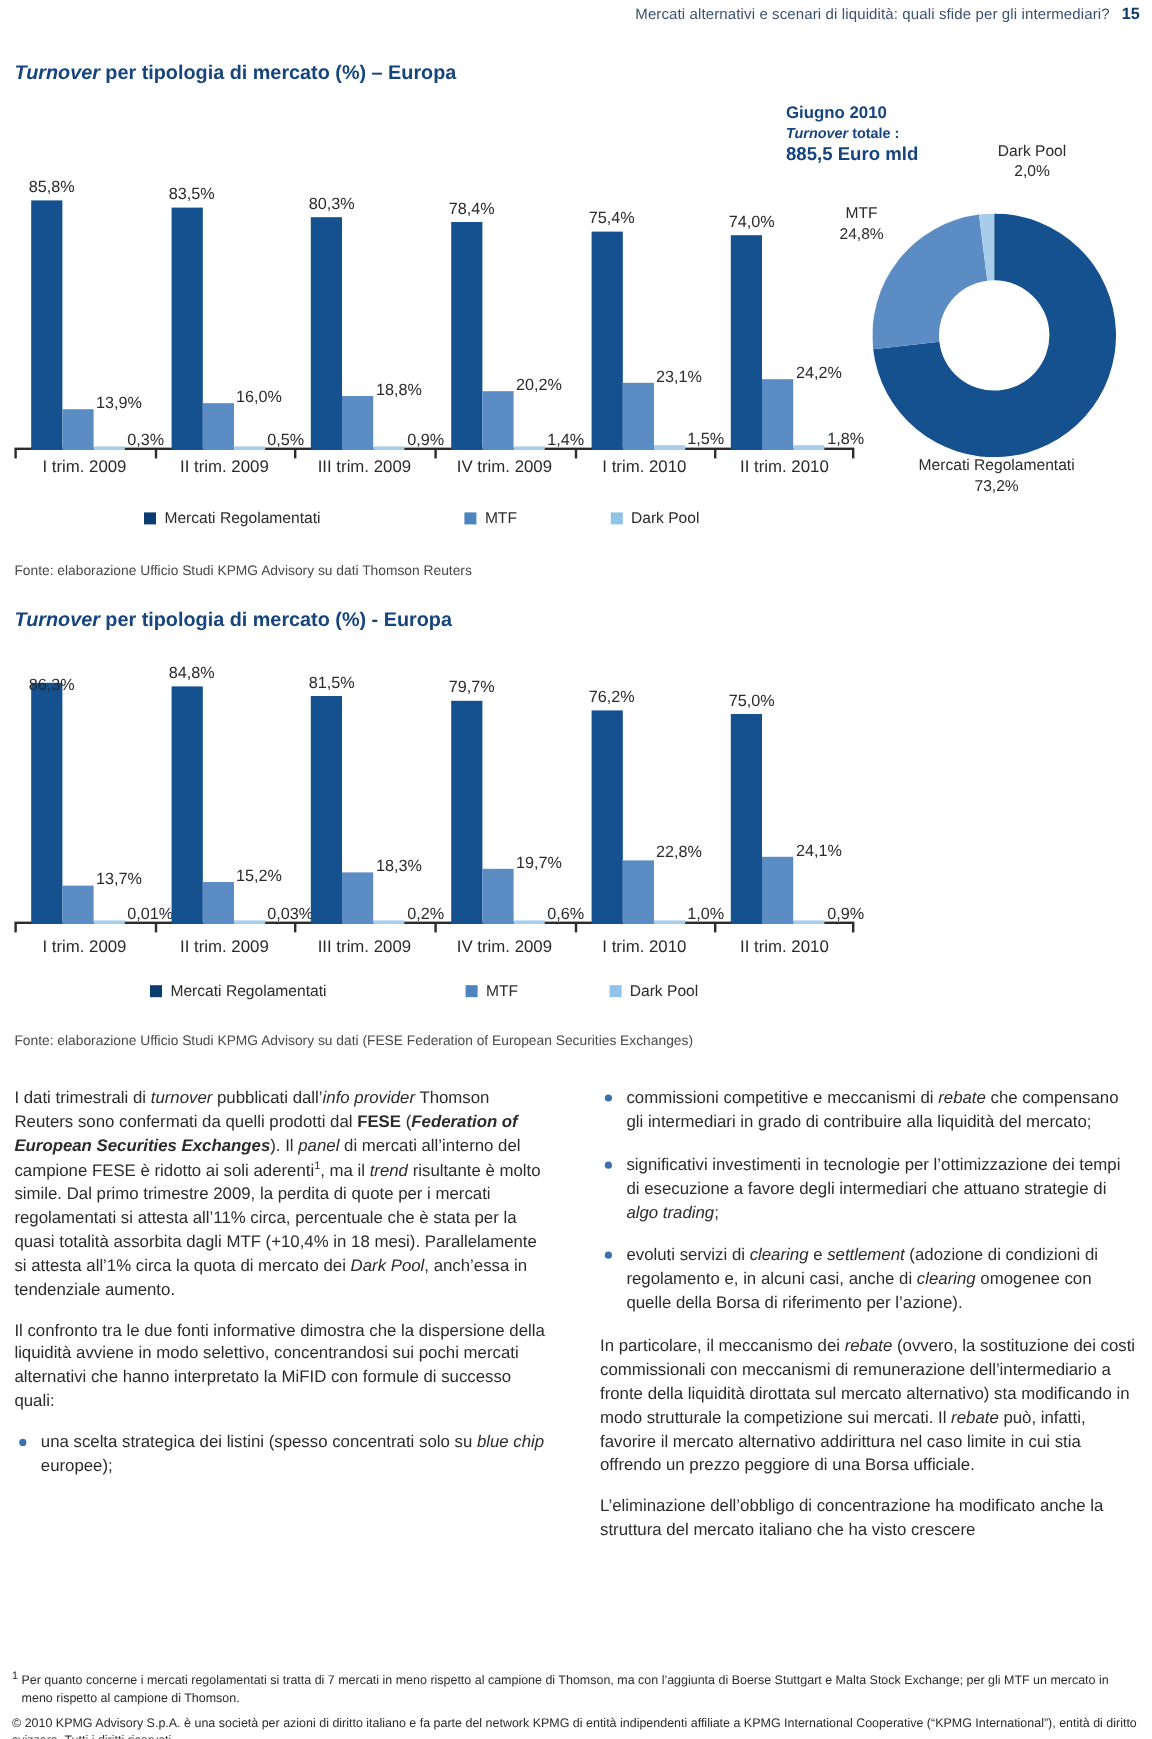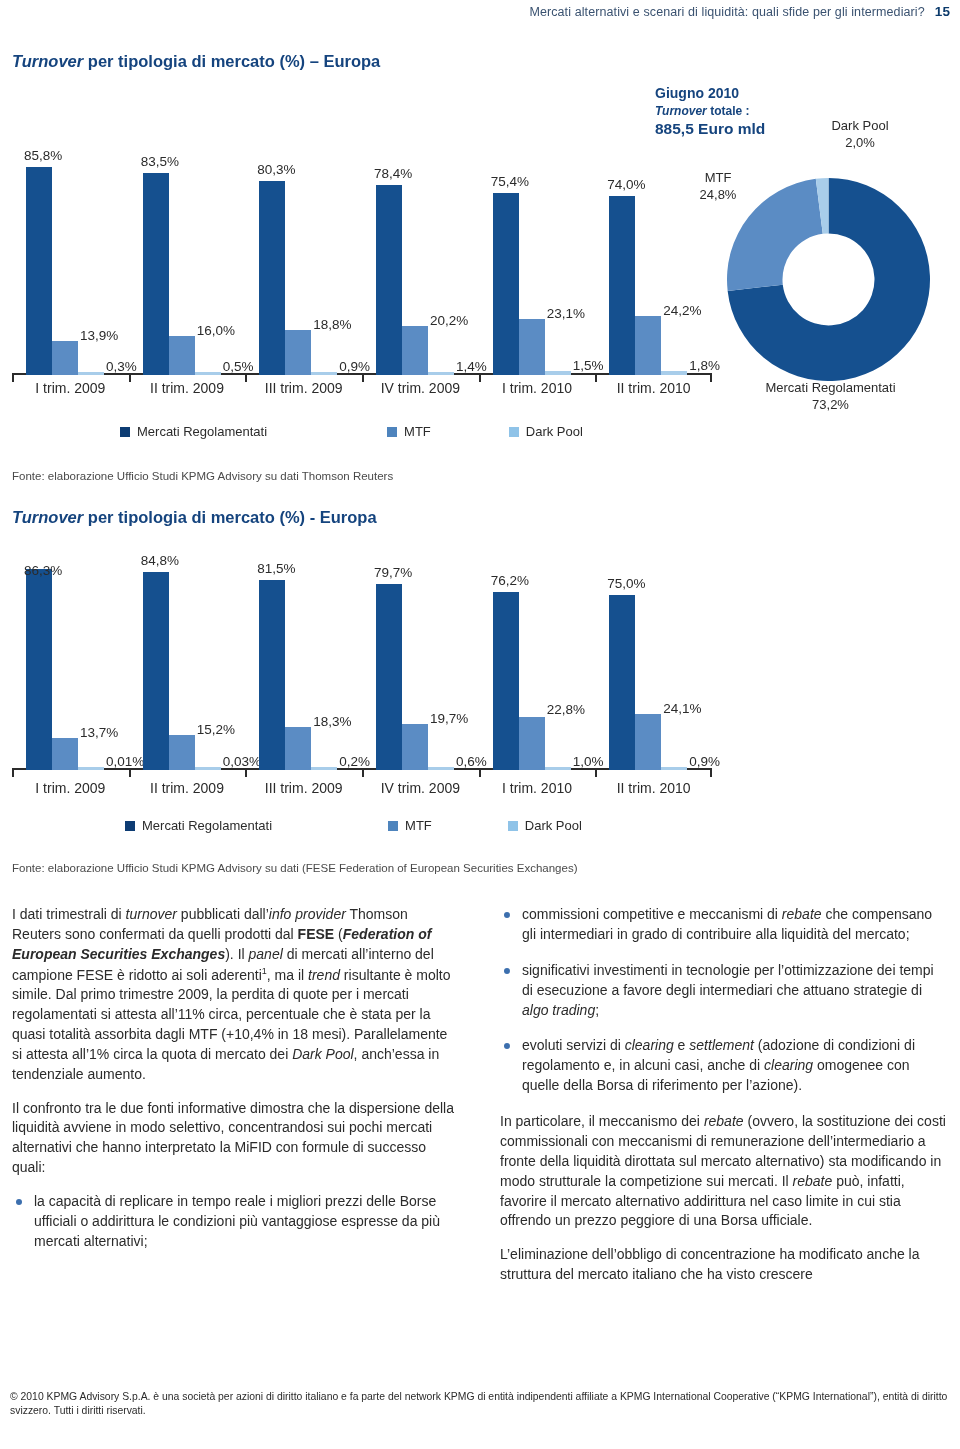--- a/index.html
+++ b/index.html
@@ -352,29 +352,30 @@
       <span>Dark Pool</span>
     </div>
   </div>
 
 <div class="source" style="top:862px;">Fonte: elaborazione Ufficio Studi KPMG Advisory su dati (FESE Federation of European Securities Exchanges)</div>
 
 <div class="col" style="left:12px; top:905px; width:446px;">
   <p>I dati trimestrali di <i>turnover</i> pubblicati dall’<i>info provider</i> Thomson Reuters sono confermati da quelli prodotti dal <b>FESE</b> (<b><i>Federation of European Securities Exchanges</i></b>). Il <i>panel</i> di mercati all’interno del campione FESE è ridotto ai soli aderenti<sup>1</sup>, ma il <i>trend</i> risultante è molto simile. Dal primo trimestre 2009, la perdita di quote per i mercati regolamentati si attesta all’11% circa, percentuale che è stata per la quasi totalità assorbita dagli MTF (+10,4% in 18 mesi). Parallelamente si attesta all’1% circa la quota di mercato dei <i>Dark Pool</i>, anch’essa in tendenziale aumento.</p>
   <p>Il confronto tra le due fonti informative dimostra che la dispersione della liquidità avviene in modo selettivo, concentrandosi sui pochi mercati alternativi che hanno interpretato la MiFID con formule di successo quali:</p>
   <ul class="bul">
-    <li>la capacità di replicare in tempo reale i migliori prezzi delle Borse ufficiali o addirittura le condizioni più vantaggiose espresse da più mercati alternativi;</li>
+    <li>una scelta strategica dei listini (spesso concentrati solo su <i>blue chip</i> europee);</li>
   </ul>
 </div>
 
 <div class="col" style="left:500px; top:905px; width:448px;">
   <ul class="bul">
     <li>commissioni competitive e meccanismi di <i>rebate</i> che compensano gli intermediari in grado di contribuire alla liquidità del mercato;</li>
     <li>significativi investimenti in tecnologie per l’ottimizzazione dei tempi di esecuzione a favore degli intermediari che attuano strategie di <i>algo trading</i>;</li>
     <li>evoluti servizi di <i>clearing</i> e <i>settlement</i> (adozione di condizioni di regolamento e, in alcuni casi, anche di <i>clearing</i> omogenee con quelle della Borsa di riferimento per l’azione).</li>
   </ul>
   <p>In particolare, il meccanismo dei <i>rebate</i> (ovvero, la sostituzione dei costi commissionali con meccanismi di remunerazione dell’intermediario a fronte della liquidità dirottata sul mercato alternativo) sta modificando in modo strutturale la competizione sui mercati. Il <i>rebate</i> può, infatti, favorire il mercato alternativo addirittura nel caso limite in cui stia offrendo un prezzo peggiore di una Borsa ufficiale.</p>
   <p>L’eliminazione dell’obbligo di concentrazione ha modificato anche la struttura del mercato italiano che ha visto crescere</p>
 </div>
 
 <div class="footnotes" style="top:1390px;">
+  <div class="fn"><sup>1</sup> Per quanto concerne i mercati regolamentati si tratta di 7 mercati in meno rispetto al campione di Thomson, ma con l’aggiunta di Boerse Stuttgart e Malta Stock Exchange; per gli MTF un mercato in meno rispetto al campione di Thomson.</div>
   <div class="cp">© 2010 KPMG Advisory S.p.A. è una società per azioni di diritto italiano e fa parte del network KPMG di entità indipendenti affiliate a KPMG International Cooperative (“KPMG International”), entità di diritto svizzero. Tutti i diritti riservati.</div>
 </div>
 
 </body></html>

